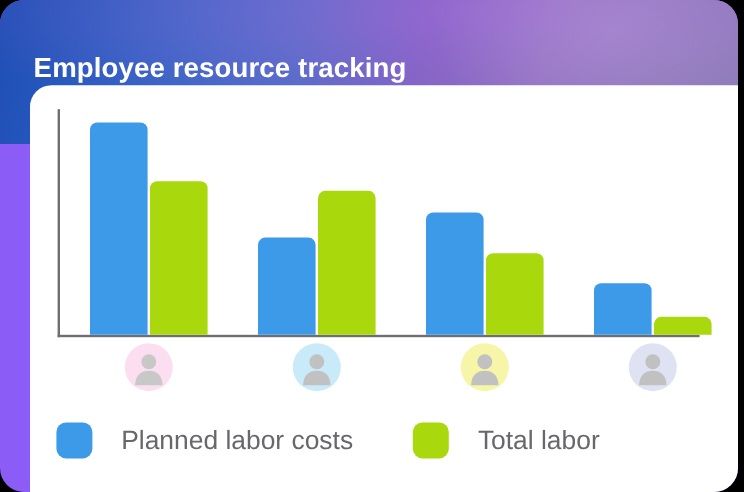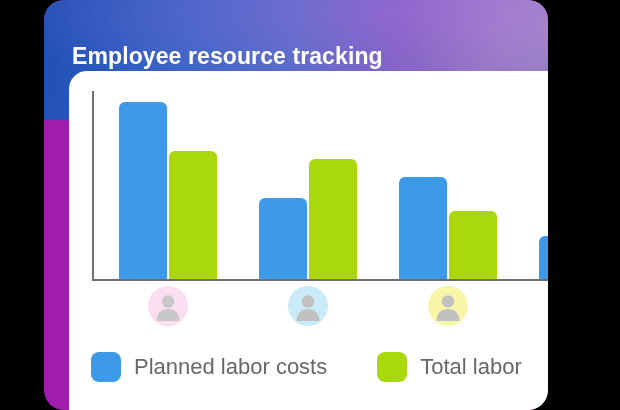--- a/index.html
+++ b/index.html
@@ -9,26 +9,25 @@
   }
   body {
     width: 620px;
     height: 410px;
     overflow: hidden;
     font-family: "Liberation Sans", sans-serif;
   }
 
   .screen {
     position: relative;
-    width: 504px;
+    width: 615px;
     height: 410px;
     border-radius: 20px;
     overflow: hidden;
-    background: #a21caf;
-    margin-left: 44px;
+    background: #8b5cf6;
   }
 
   
   .header-band {
     position: absolute;
     left: 0; top: 0;
     width: 620px;
     height: 120px;
     background:
       radial-gradient(130% 150% at 62% 8%, rgba(168,108,220,0.55) 0%, rgba(168,108,220,0.0) 55%),
@@ -131,21 +130,21 @@
     position: absolute;
     left: 22px;
     top: 281px;
     display: flex;
     align-items: center;
     gap: 50px;
   }
   .legend-item {
     display: flex;
     align-items: center;
-    gap: 13px;
+    gap: 24px;
   }
   .legend-swatch {
     width: 30px;
     height: 30px;
     border-radius: 8px;
     flex: none;
   }
   .legend-label {
     font-size: 22px;
     color: #67676c;

